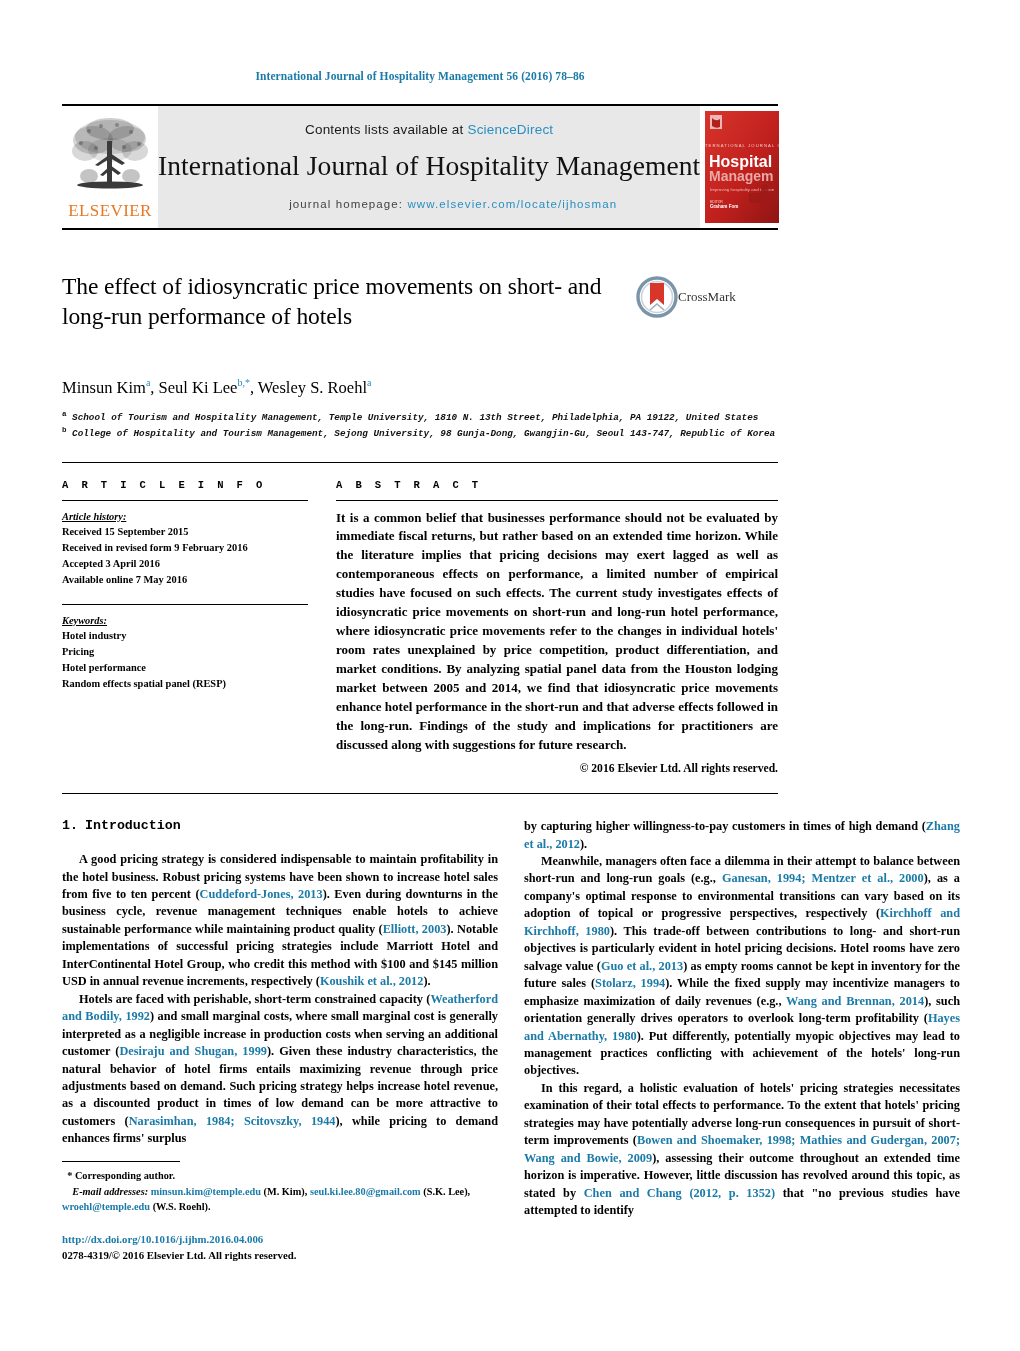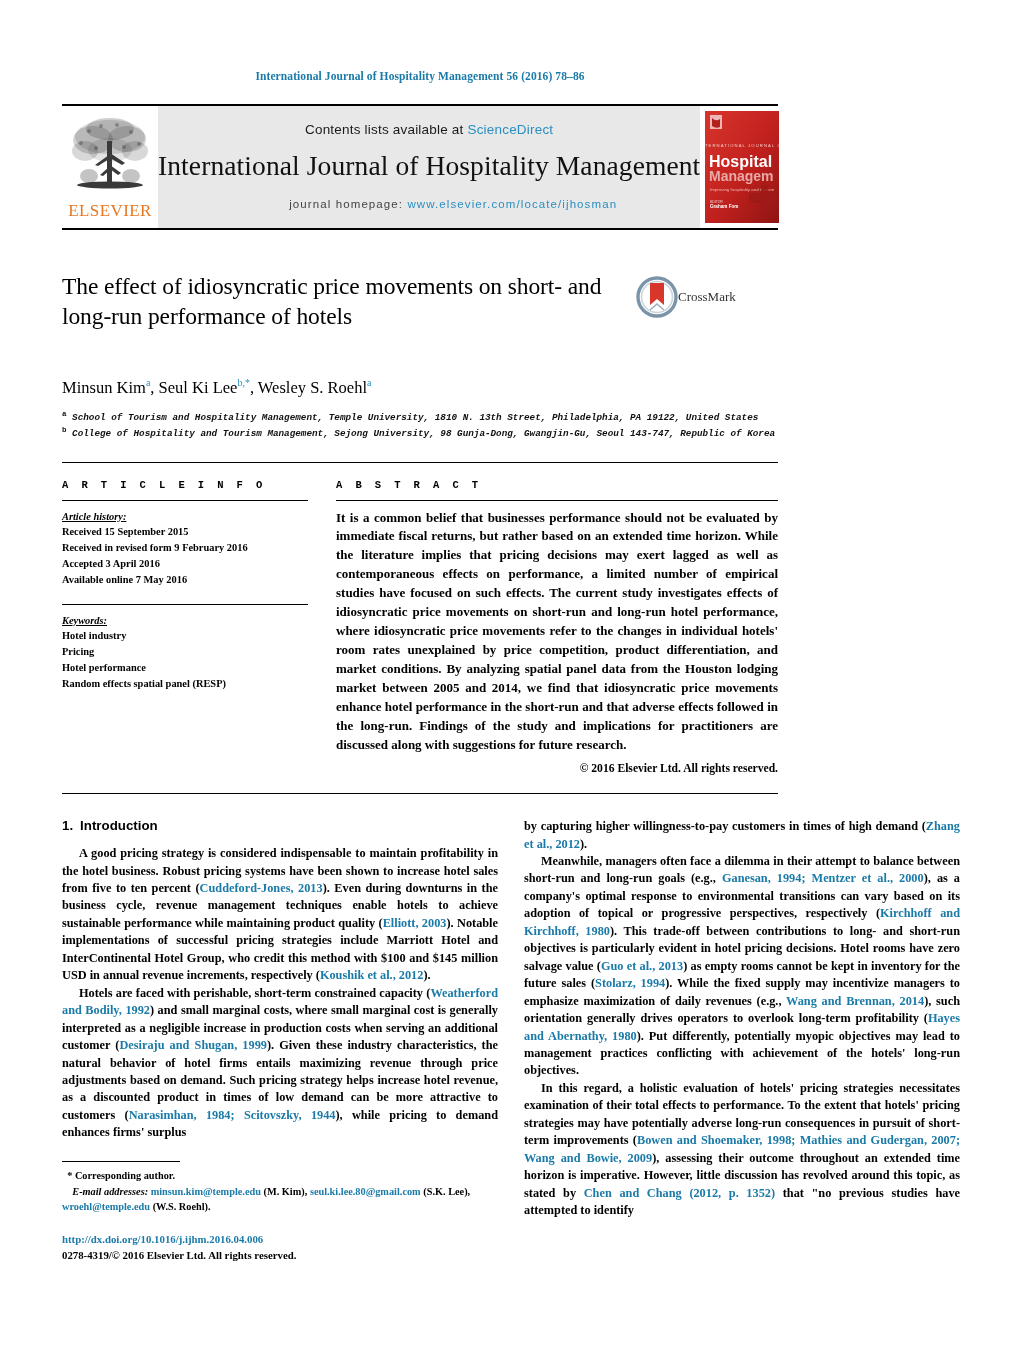--- a/index.html
+++ b/index.html
@@ -242,24 +242,24 @@
     margin-top: 24px;
     display: flex;
     gap: 26px;
   }
   .col {
     width: 436px;
     flex: 0 0 436px;
     position: relative;
   }
   .body-head {
-    font-family: Liberation Sans, sans-serif;
+    font-family: Liberation Mono, monospace;
     font-size: 13.3px;
     font-weight: bold;
-    margin: 0 0 12px 0;
+    margin: 0 0 18px 0;
   }
   .body-head .num { margin-right: 7px; }
   p.para {
     font-family: "Liberation Serif", serif;
     font-size: 12.3px;
     line-height: 1.42;
     text-align: justify;
     margin: 0;
     text-indent: 17px;
     color: #000;

